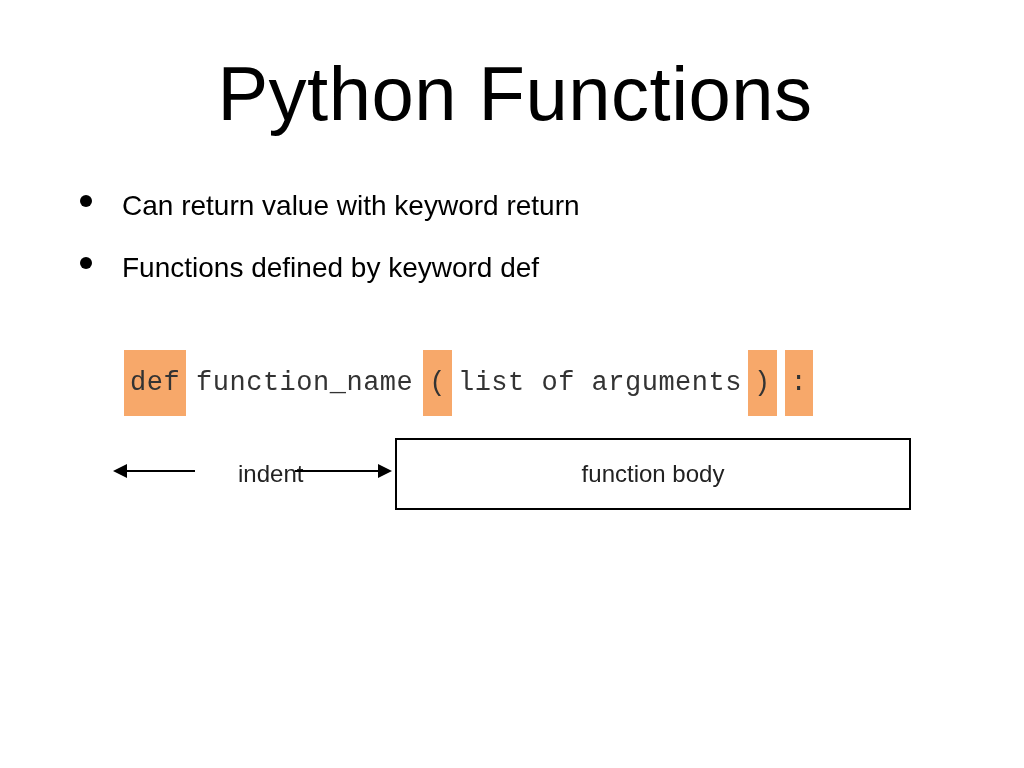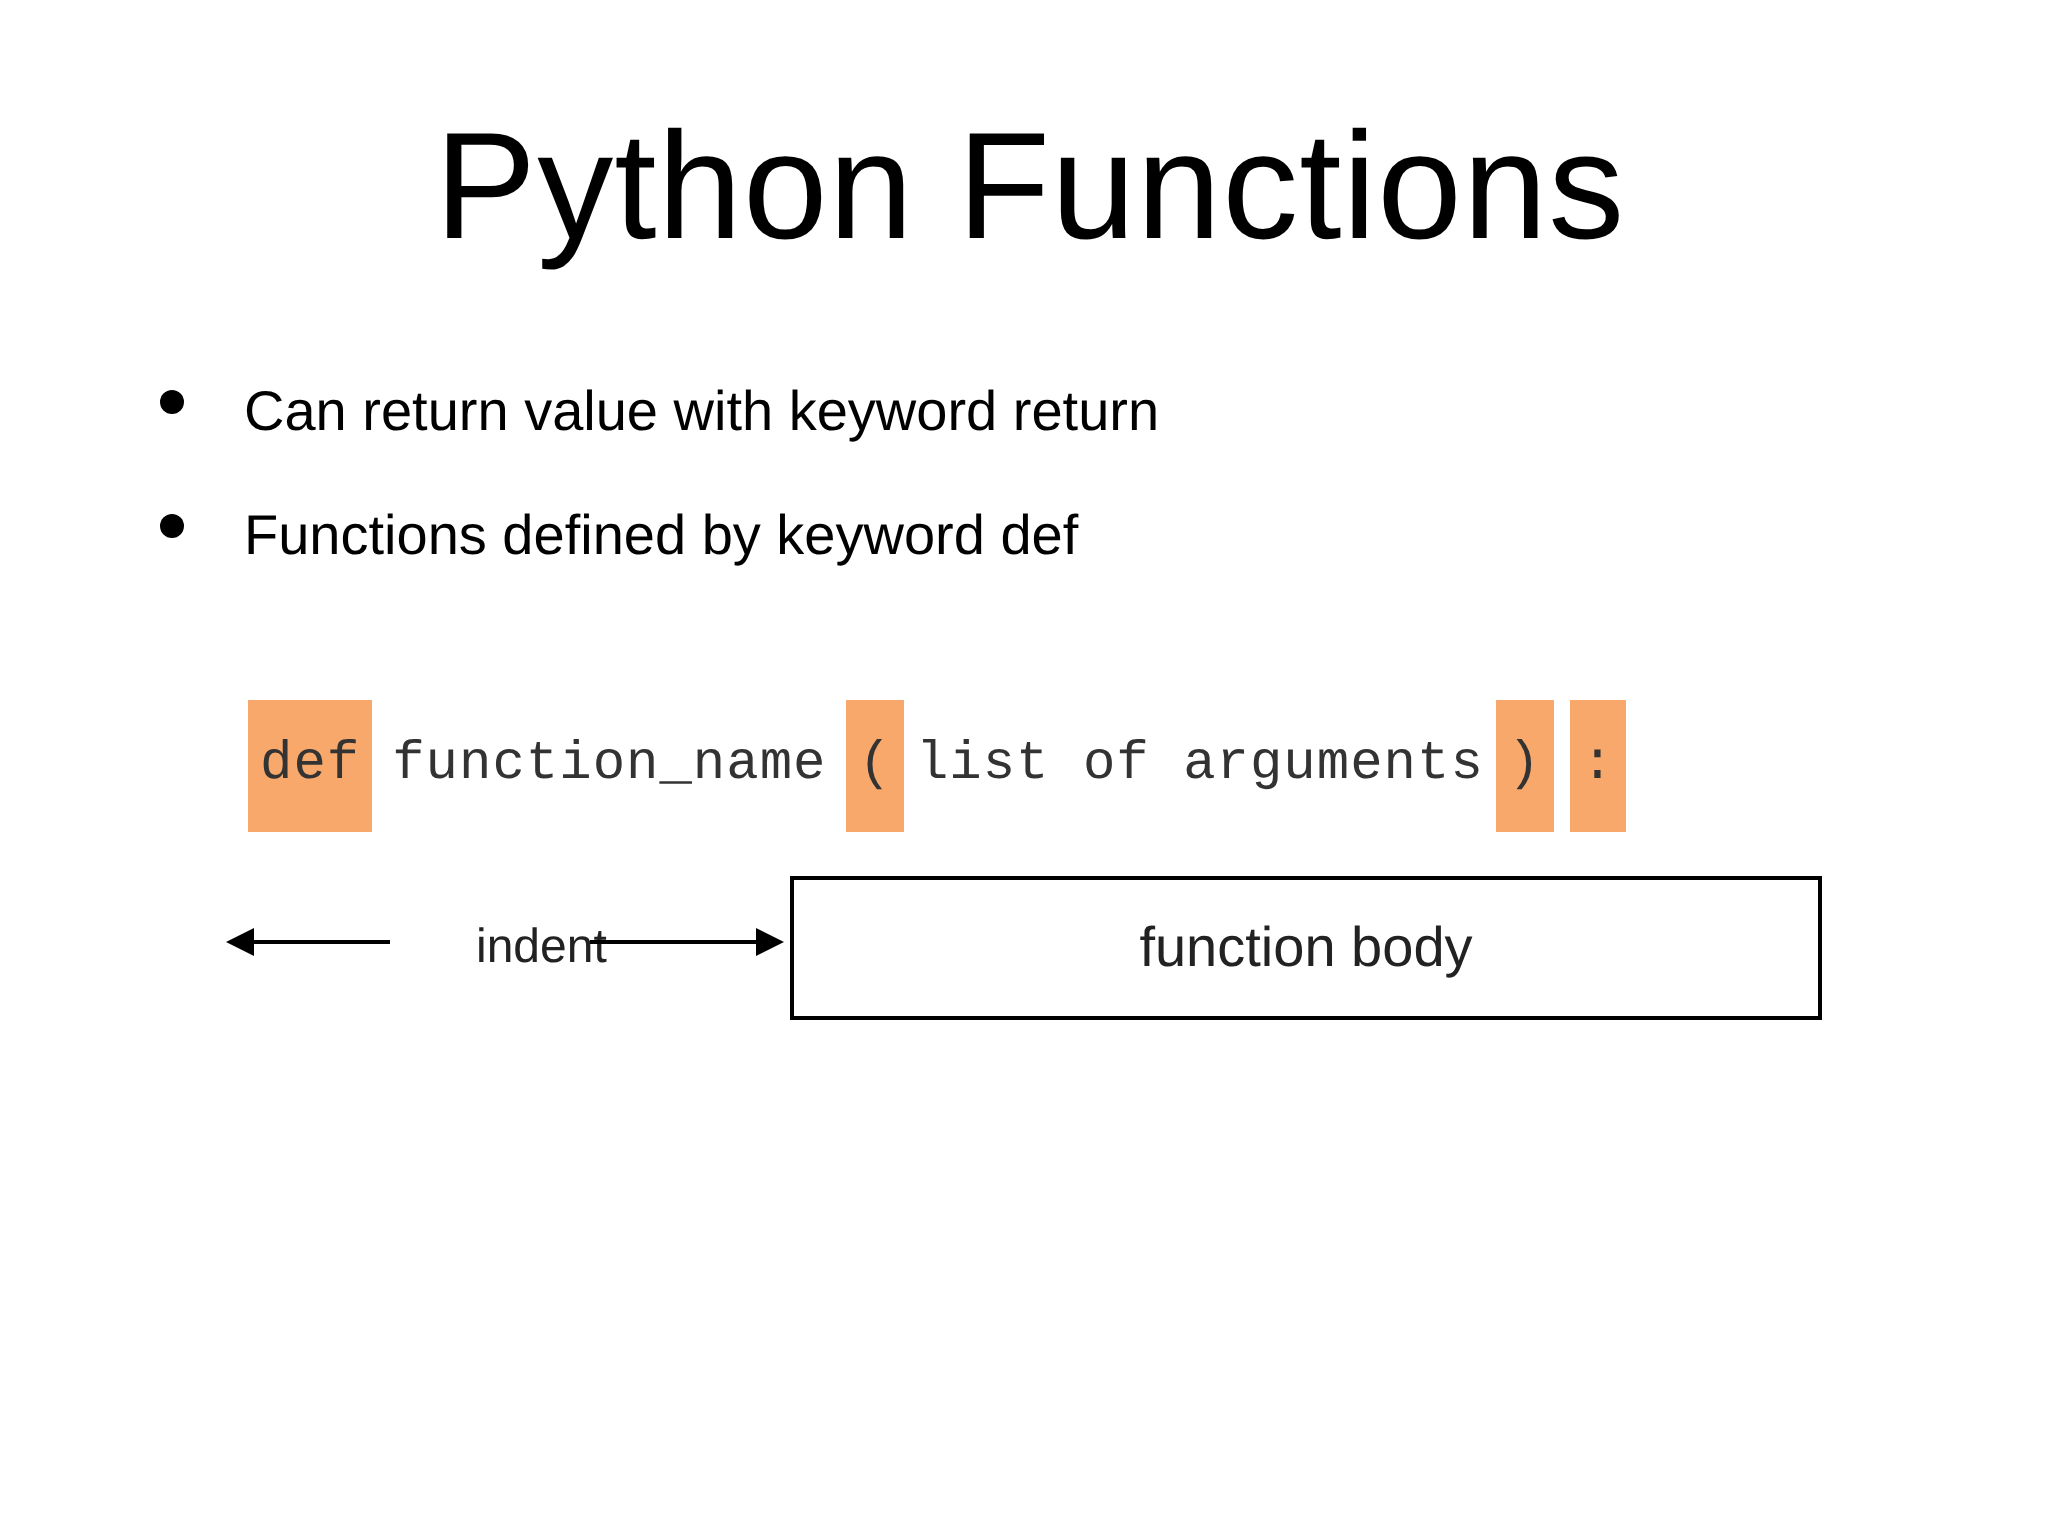--- a/index.html
+++ b/index.html
@@ -130,21 +130,21 @@
     position: absolute;
     left: 275px;
     top: -22px;
     width: 512px;
     height: 68px;
     border: 2px solid #000;
     display: flex;
     align-items: center;
     justify-content: center;
     font-family: Arial, Helvetica, sans-serif;
-    font-size: 28px;
+    font-size: 24px;
     color: #222;
     background: #fff;
   }
 </style>
 </head>
 <body>
 
 <div class="slide">
 
   <div class="title">Python Functions</div>

